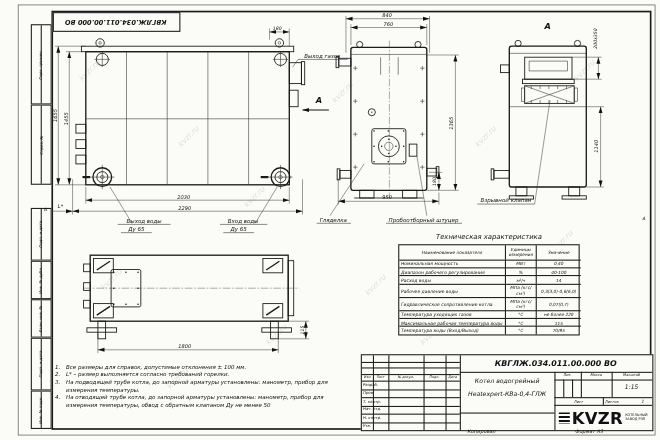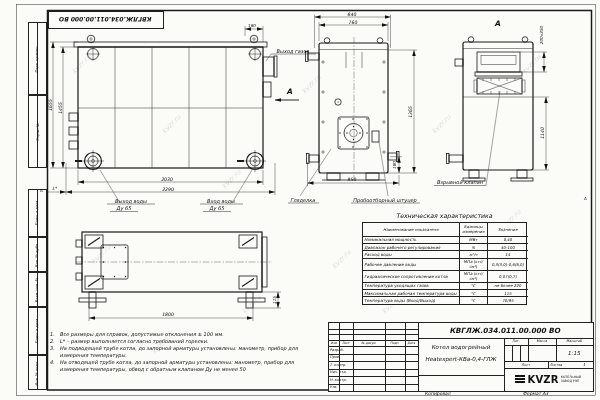--- a/index.html
+++ b/index.html
@@ -38,21 +38,21 @@
   .grid .ctr{justify-content:center;text-align:center;font-size:3.9px;}
   .tb{position:absolute;left:328px;top:322px;width:263.5px;height:68px;border:1.2px solid #222;
       box-sizing:content-box;background:#fbfbf8;}
   .tb .hl,.tb .vl{position:absolute;background:#222;}
   .tb .hl{height:0.55px;}
   .tb .vl{width:0.55px;}
   .tb .tx{position:absolute;font-size:3.5px;font-style:italic;display:flex;align-items:center;}
   .tb .cxc{justify-content:center;text-align:center;}
   .logo{position:absolute;left:175px;top:45px;width:88.5px;height:23px;display:flex;align-items:center;justify-content:center;gap:2px;}
   .logo .ic{width:10px;height:10px;background:repeating-linear-gradient(180deg,#111 0 1.8px,#fbfbf8 1.8px 3.2px);flex:none;}
-  .logo .kv{font-size:10px;font-weight:bold;letter-spacing:0.2px;}
+  .logo .kv{font-size:15px;font-weight:bold;letter-spacing:0.2px;}
   .logo .sub{font-size:3.1px;line-height:1.15;}
   .bmt{position:absolute;font-size:4.5px;font-style:italic;top:391px;}
   .zone{position:absolute;font-size:4px;font-style:italic;}
 </style>
 </head>
 <body>
 
 <div class="sheet">
 
   <span class="wm" style="left:70px;top:60px">kvzr.ru</span>

